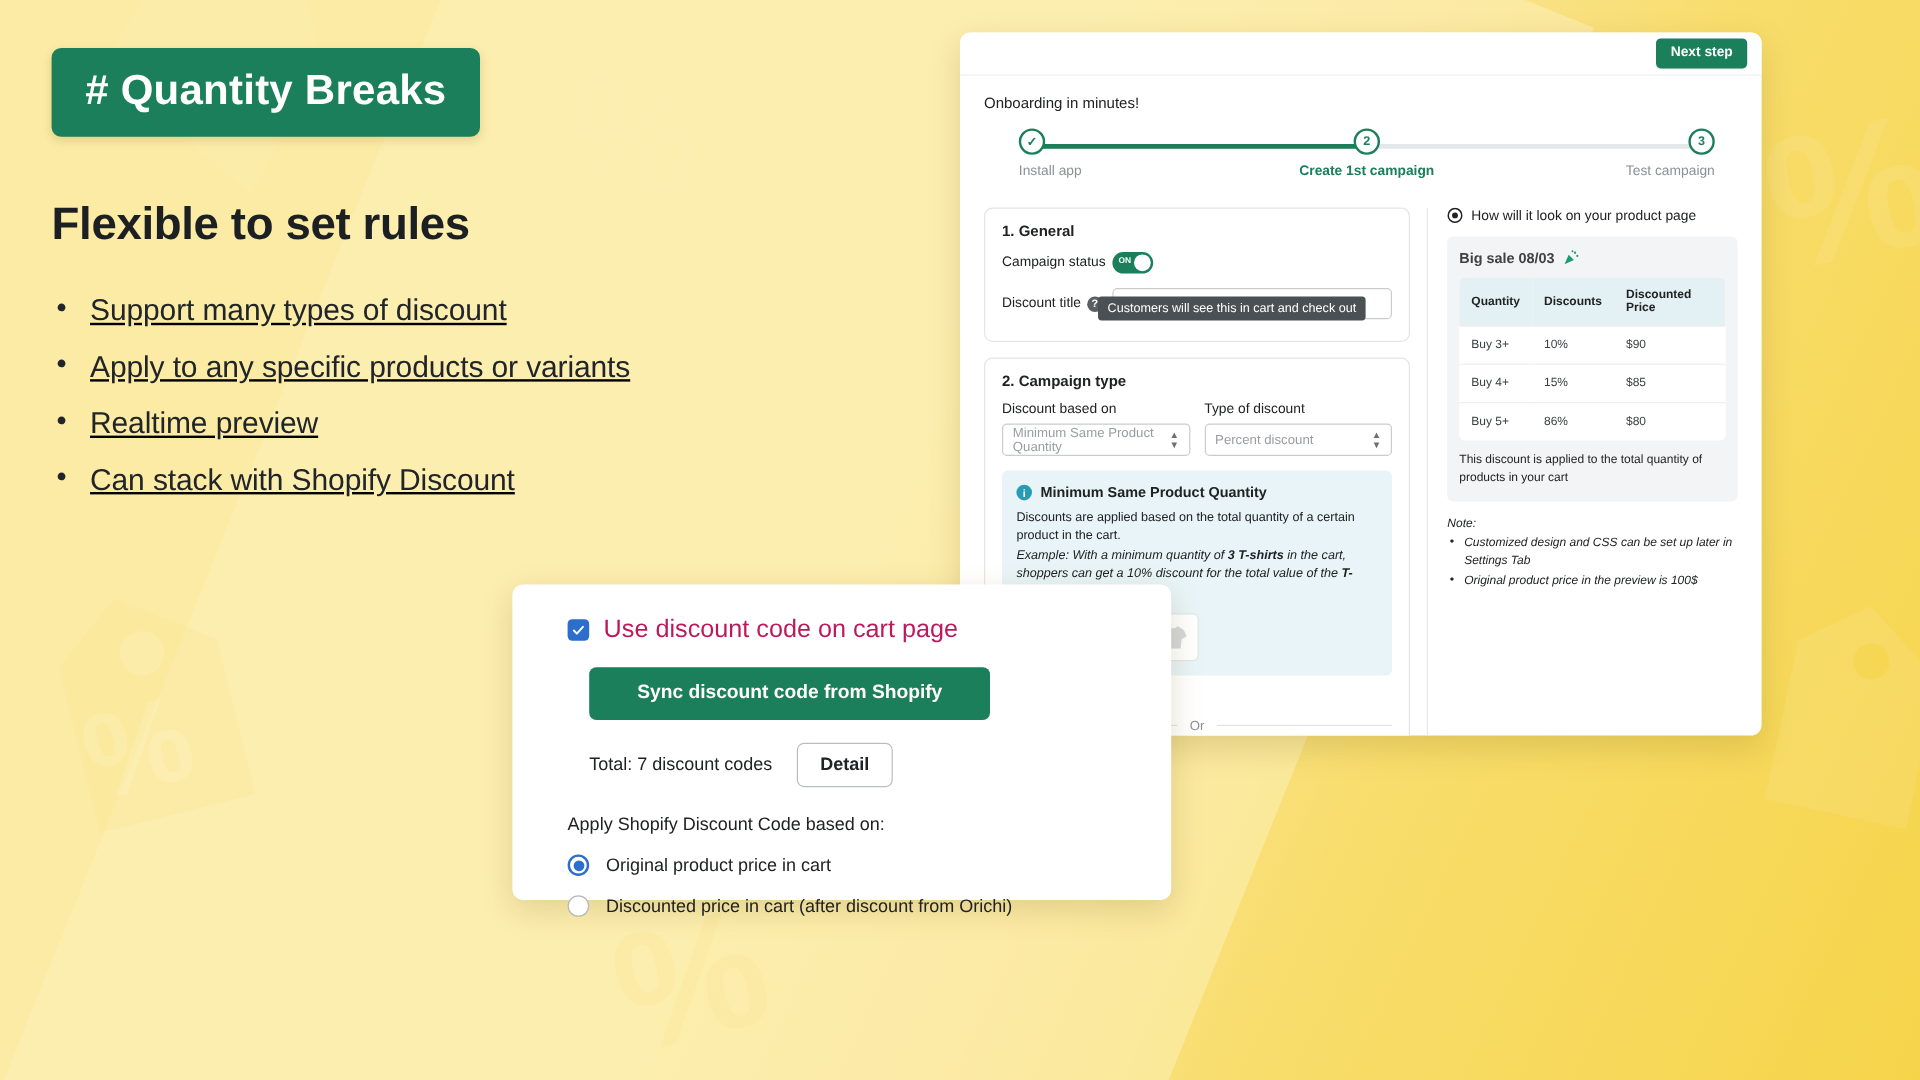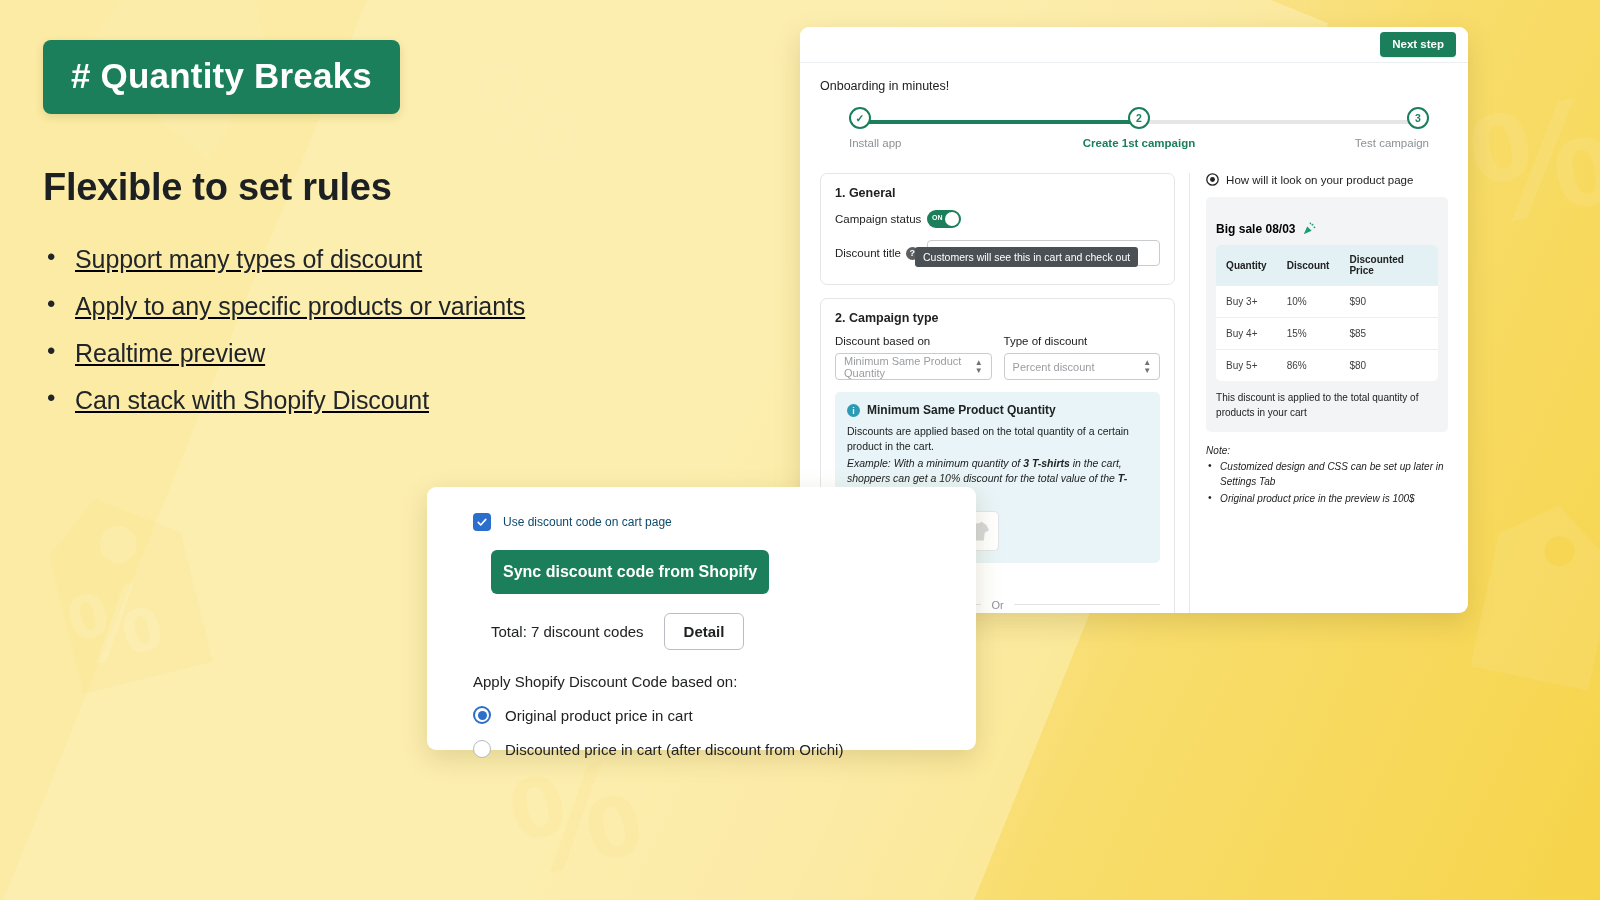--- a/index.html
+++ b/index.html
@@ -199,21 +199,21 @@
   .apply-opts { margin-top: 14px; }
   .radio-row { display: flex; align-items: center; gap: 8px; font-size: 11.5px; color: #6d7175; margin: 9px 0; }
   .radio-circ { width: 13px; height: 13px; border-radius: 50%; border: 1.4px solid #b5b9bd; flex: none; }
   .or-sep { display: flex; align-items: center; gap: 10px; color: #8c9196; font-size: 11px; margin: 6px 0; }
   .or-sep .ln { flex: 1; height: 1px; background: #e1e3e5; }
 
   
   .preview-head { display: flex; align-items: center; gap: 7px; font-size: 11.5px; color: #202223; margin-bottom: 11px; }
   .eye-icon { width: 13px; height: 13px; flex: none; }
   .preview-box { background: #f3f4f5; border-radius: 5px; padding: 11px 10px 12px; }
-  .preview-title { font-size: 12px; font-weight: bold; color: #000000; margin-bottom: 9px; display: flex; align-items: center; gap: 6px; margin-top: 14px; }
+  .preview-title { font-size: 12px; font-weight: bold; color: #404040; margin-bottom: 9px; display: flex; align-items: center; gap: 6px; }
   .preview-table { background: #fff; border-radius: 5px; overflow: hidden; }
   .preview-table table { border-collapse: collapse; width: 100%; }
   .preview-table th {
     background: #e3f0f4; font-size: 10px; font-weight: 600; color: #202223;
     text-align: left; padding: 9px 10px;
   }
   .preview-table td {
     font-size: 10px; color: #3b3f42; padding: 10px 10px;
     border-top: 1px solid #edeeef;
   }
@@ -236,25 +236,25 @@
     border-radius: 9px;
     box-shadow: 0 8px 26px rgba(120,100,30,.20);
     padding: 26px 0 0 46px;
   }
   .mcheck-row { display: flex; align-items: center; gap: 12px; }
   .mcheck {
     width: 18px; height: 18px; border-radius: 4px; background: #2c6ecb;
     display: flex; align-items: center; justify-content: center; cursor: pointer; flex: none;
   }
   .mcheck svg { width: 12px; height: 12px; }
-  .mcheck-label { font-size: 12px; color: #0c4a6e; }
+  .mcheck-label { font-size: 21px; color: #be185d; }
   #sync-btn {
     margin: 19px 0 0 18px;
     background: #1a7f5a; color: #fff; border: none;
-    border-radius: 6px; padding: 13px 12px;
+    border-radius: 6px; padding: 13px 40px;
     font-size: 16px; font-weight: bold; cursor: pointer;
   }
   .total-row { display: flex; align-items: center; gap: 20px; margin: 19px 0 0 0; }
   .total-txt { font-size: 15px; color: #202223; }
   #detail-btn {
     background: #fff; border: 1px solid #babec3; border-radius: 6px;
     padding: 9px 19px; font-size: 15px; font-weight: bold; color: #202223; cursor: pointer;
   }
   .apply-label { font-size: 15px; color: #202223; margin-top: 23px; }
   .mradio-row { display: flex; align-items: center; gap: 14px; margin-top: 16px; cursor: pointer; }
@@ -456,21 +456,21 @@
               <circle cx="14.2" cy="6" r="1" fill="#1a9e6e"></circle>
               <circle cx="9.6" cy="1.6" r=".9" fill="#1a9e6e"></circle>
             </svg>
           </div>
 
           <div class="preview-table">
             <table>
               <thead>
                 <tr>
                   <th>Quantity</th>
-                  <th>Discount</th>
+                  <th>Discounts</th>
                   <th>Discounted Price</th>
                 </tr>
               </thead>
               <tbody>
                 <tr>
                   <td>Buy 3+</td>
                   <td>10%</td>
                   <td>$90</td>
                 </tr>
                 <tr>

